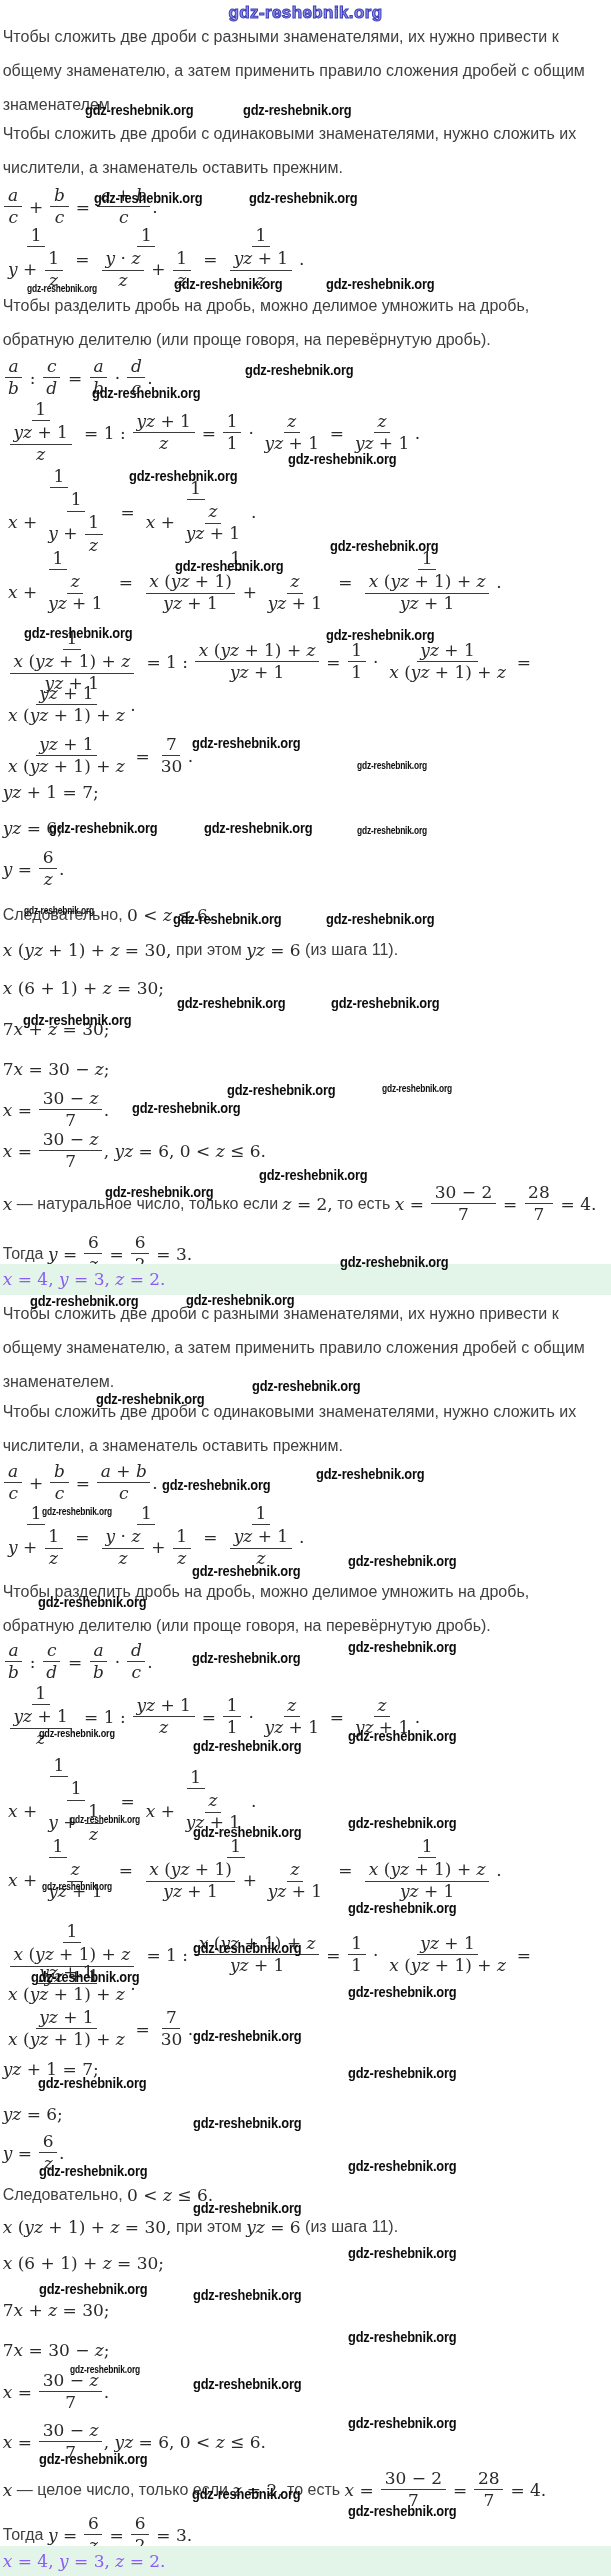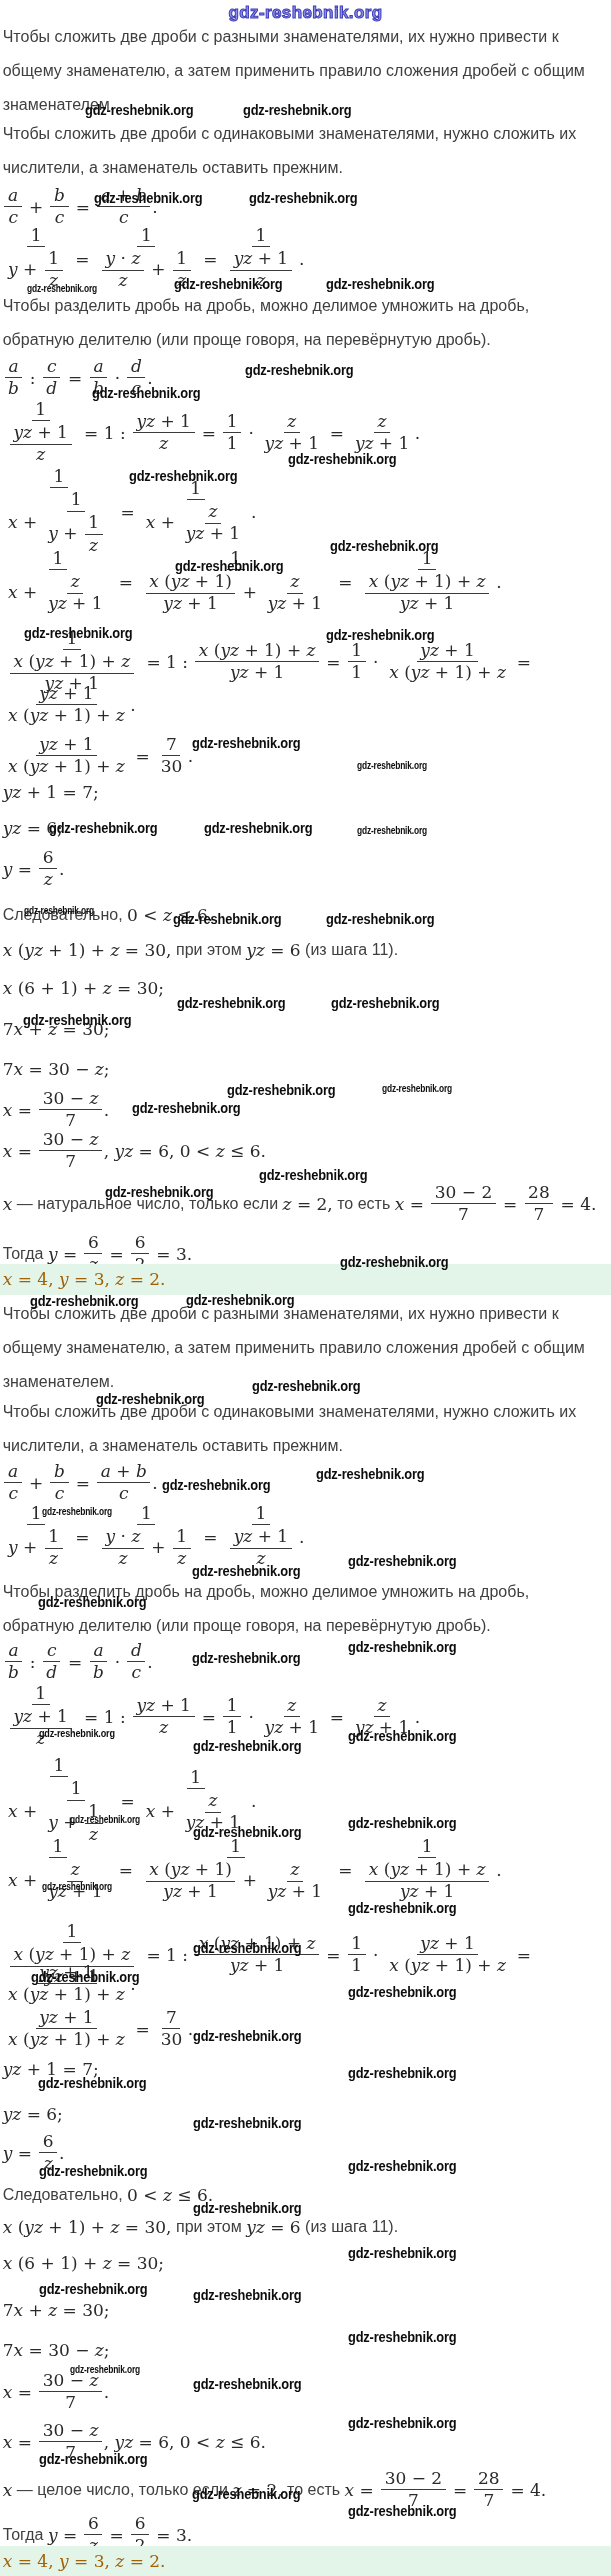--- a/index.html
+++ b/index.html
@@ -13,21 +13,21 @@
   .mtext{font-family:"Liberation Sans",sans-serif;font-size:16px;color:#3f3f3f;white-space:pre;}
   .frac{display:inline-flex;flex-direction:column;align-items:center;margin:0 1.8px;}
   .fr-num,.fr-den{display:flex;align-items:center;justify-content:center;
                   padding:0.9px 3.6px;line-height:1.15;}
   .fr-num{border-bottom:1.3px solid #3a3a3a;}
   .wm{position:absolute;font-family:"Liberation Sans",sans-serif;font-weight:600;color:#0d0d0d;
       transform:scaleX(0.84);transform-origin:0 50%;white-space:nowrap;letter-spacing:-0.2px;}
   .logo{position:absolute;top:2.7px;left:0;width:100%;text-align:center;font-weight:700;
         font-size:17px;color:#8d8de0;-webkit-text-stroke:1px #3d3dbb;letter-spacing:0.4px;}
   .ans{left:0;width:611px;background:#e2f5e8;padding:5.4px 2.7px;box-sizing:border-box;}
-  .ans .math{color:#a16207;}
+  .ans .math{color:#8b5cf6;}
 </style>
 </head>
 <body>
 
 <div id="page">
   <div class="logo">gdz-reshebnik.org</div>
 <div class="block para" style="top: 20px;">Чтобы сложить две дроби с разными знаменателями, их нужно привести к
 общему знаменателю, а затем применить правило сложения дробей с общим
 знаменателем.</div>
     <div class="block para" style="top: 117px;">Чтобы сложить две дроби с одинаковыми знаменателями, нужно сложить их

